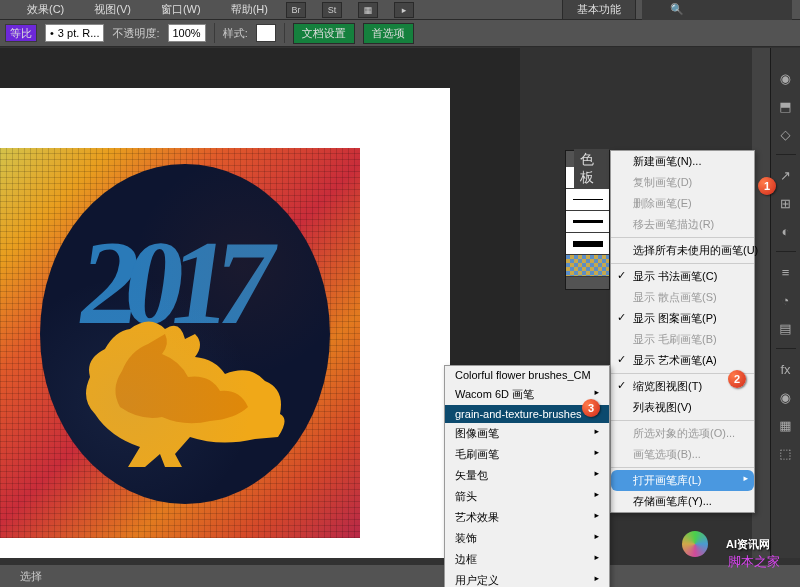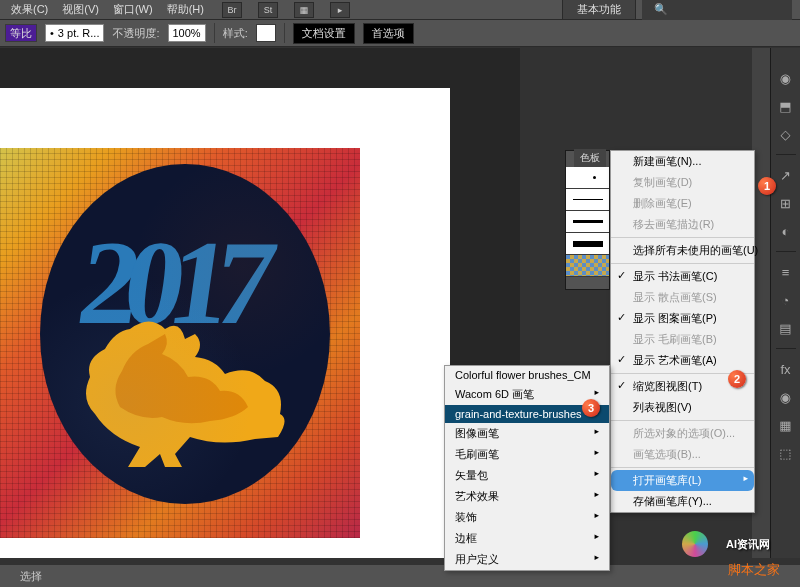--- a/index.html
+++ b/index.html
@@ -1,47 +1,47 @@
 <!DOCTYPE html>
 <html><head>
 <meta charset="utf-8">
 <style>
 *{margin:0;padding:0;box-sizing:border-box;font-family:"Microsoft YaHei",sans-serif;font-size:11px;}
 body{background:#323232;color:#ccc;width:800px;height:587px;overflow:hidden;position:relative;}
 .menubar{height:19px;background:#535353;display:flex;align-items:center;padding-left:5px;gap:2px;}
-.menubar span{padding:2px 6px;color:#ddd;}
+.menubar span{padding:2px 6px;color:#ddd;margin-left:16px;}
 .menubar .icons{margin-left:10px;display:flex;gap:16px;}
 .menubar .ico{width:20px;height:16px;background:#444;border:1px solid #2a2a2a;display:flex;align-items:center;justify-content:center;color:#ccc;font-size:9px;}
 .menu-right{margin-left:auto;display:flex;align-items:center;gap:6px;padding-right:8px;}
 .workspace-label{background:#424242;padding:2px 14px;border:1px solid #2a2a2a;color:#ddd;}
 .search-stock{background:#3a3a3a;padding:2px 6px;width:150px;color:#888;display:flex;align-items:center;gap:4px;}
 .toolbar{height:28px;background:#535353;border-top:1px solid #2a2a2a;border-bottom:1px solid #2a2a2a;display:flex;align-items:center;gap:8px;padding:0 5px;}
-.toolbar .combo{background:#4c1d95;border:1px solid #3a3a3a;padding:1px 4px;color:#ddd;height:18px;display:flex;align-items:center;}
+.toolbar .combo{background:#6d28d9;border:1px solid #3a3a3a;padding:1px 4px;color:#ddd;height:18px;display:flex;align-items:center;}
 .toolbar .white-combo{background:#fff;color:#000;border:1px solid #888;}
-.toolbar .btn{background:#000000;border:1px solid #2a2a2a;padding:2px 8px;color:#ddd;text-align:right;}
+.toolbar .btn{background:#15803d;border:1px solid #2a2a2a;padding:2px 8px;color:#ddd;text-align:right;}
 .toolbar .sep{width:1px;height:20px;background:#3a3a3a;}
 .canvas-area{position:absolute;top:48px;left:0;width:520px;height:510px;background:#262626;overflow:hidden;}
 .artboard{position:absolute;top:40px;left:0;width:450px;height:490px;background:#fff;}
 .artwork{position:absolute;top:60px;left:0;width:360px;height:390px;}
 .mosaic{width:100%;height:100%;background:
  linear-gradient(135deg,#d4c24a 0%,#e89e1f 15%,#e05a2a 30%,#c92d3a 50%,#e27a1f 70%,#d4482a 85%,#b82848 100%);
  position:relative;overflow:hidden;}
 .mosaic::before{content:"";position:absolute;inset:0;background-image:
  repeating-linear-gradient(0deg,rgba(0,0,0,.15) 0 1px,transparent 1px 6px),
  repeating-linear-gradient(90deg,rgba(0,0,0,.15) 0 1px,transparent 1px 6px);}
 .circle{position:absolute;top:16px;left:40px;width:290px;height:340px;border-radius:50%;background:#0d1530;overflow:hidden;}
 .circle::after{content:"";position:absolute;inset:0;background:radial-gradient(circle at 30% 70%,rgba(100,140,200,.1),transparent 40%),radial-gradient(circle at 70% 30%,rgba(180,80,30,.08),transparent 35%);}
 .year{position:absolute;top:50px;left:40px;font-size:120px;font-weight:bold;font-family:"Brush Script MT",cursive;color:#2a7ab8;letter-spacing:-15px;transform:skewX(-8deg);}
 .rooster{position:absolute;top:155px;left:30px;width:230px;height:150px;}
 .rooster svg{width:100%;height:100%;}
 .right-panels{position:absolute;top:48px;right:0;width:30px;height:510px;background:#383838;border-left:1px solid #1a1a1a;display:flex;flex-direction:column;align-items:center;gap:8px;padding-top:20px;}
 .right-panels .pico{width:20px;height:20px;display:flex;align-items:center;justify-content:center;color:#aaa;font-size:13px;}
 .right-panels .sep2{width:20px;height:1px;background:#222;margin:2px 0;}
 .brush-panel{position:absolute;top:150px;left:565px;width:45px;height:140px;background:#535353;border:1px solid #1a1a1a;z-index:5;}
-.brush-tab{position:absolute;top:-2px;left:8px;background:#434343;padding:2px 6px;font-size:10px;color:#ddd;}
+.brush-tab{position:absolute;top:-2px;left:8px;background:#434343;padding:2px 6px;font-size:14px;color:#ddd;}
 .brush-rows{padding-top:16px;}
 .brush-row{height:22px;border-bottom:1px solid #3a3a3a;display:flex;align-items:center;justify-content:center;}
 .brush-row.dots{background:#fff;}
 .brush-row.line{background:#fff;}
 .brush-row.thick{background:#fff;}
 .brush-row.pattern{background:repeating-conic-gradient(#c9a84a 0 25%,#5a8ec9 0 50%) 0 0/8px 8px;}
 .brush-row .lineglyph{width:30px;height:1px;background:#000;}
 .brush-row .lineglyph.t2{height:3px;}
 .brush-row .lineglyph.t3{height:6px;}
 .dot{width:3px;height:3px;border-radius:50%;background:#000;margin-left:14px;}
@@ -56,21 +56,21 @@
 .submenu .itm{padding:3px 10px;white-space:nowrap;}
 .submenu .itm.hi{background:#0c4a6e;color:#fff;}
 .submenu .itm.sub::after{content:"▸";float:right;font-size:9px;}
 .callout{position:absolute;width:18px;height:18px;border-radius:50%;background:radial-gradient(circle at 30% 30%,#ff7a4a,#d02818);color:#fff;font-weight:bold;display:flex;align-items:center;justify-content:center;font-size:11px;box-shadow:1px 1px 2px rgba(0,0,0,.5);z-index:50;}
 .c1{top:177px;left:758px;}
 .c2{top:370px;left:728px;}
 .c3{top:399px;left:582px;}
 .statusbar{position:absolute;bottom:0;left:0;width:800px;height:22px;background:#535353;display:flex;align-items:center;padding-left:20px;color:#ccc;}
 .watermark{position:absolute;bottom:30px;right:30px;color:#fff;display:flex;align-items:center;gap:18px;font-size:16px;font-weight:bold;z-index:2;text-shadow:1px 1px 2px #000;}
 .wm-logo{width:26px;height:26px;border-radius:50%;background:conic-gradient(#4ad04a,#4a9ad0,#d04a9a,#d0a84a,#4ad04a);}
-.footer-wm{position:absolute;bottom:8px;right:20px;color:#f97316;font-size:13px;z-index:2;}
+.footer-wm{position:absolute;bottom:16px;right:20px;color:#d946ef;font-size:13px;z-index:2;}
 .panel-strip{position:absolute;top:48px;right:30px;width:18px;height:510px;background:#434343;}
 </style>
 </head>
 <body>
 
 <div class="menubar">
   <span>效果(C)</span>
   <span>视图(V)</span>
   <span>窗口(W)</span>
   <span>帮助(H)</span>
@@ -164,20 +164,21 @@
     <div class="itm hi sub"><span>打开画笔库(L)</span></div>
     <div class="itm"><span>存储画笔库(Y)...</span></div>
   </div>
 <div class="submenu" id="submenu">
     <div class="itm">Colorful flower brushes_CM</div>
     <div class="itm sub">Wacom 6D 画笔</div>
     <div class="itm hi">grain-and-texture-brushes</div>
     <div class="itm sub">图像画笔</div>
     <div class="itm sub">毛刷画笔</div>
     <div class="itm sub">矢量包</div>
+    <div class="itm sub">箭头</div>
     <div class="itm sub">艺术效果</div>
     <div class="itm sub">装饰</div>
     <div class="itm sub">边框</div>
     <div class="itm sub">用户定义</div>
   </div>
 
 <div class="panel-strip"></div>
 <div class="right-panels" id="rp">
     <div class="pico">◉</div>
     <div class="pico">⬒</div>

